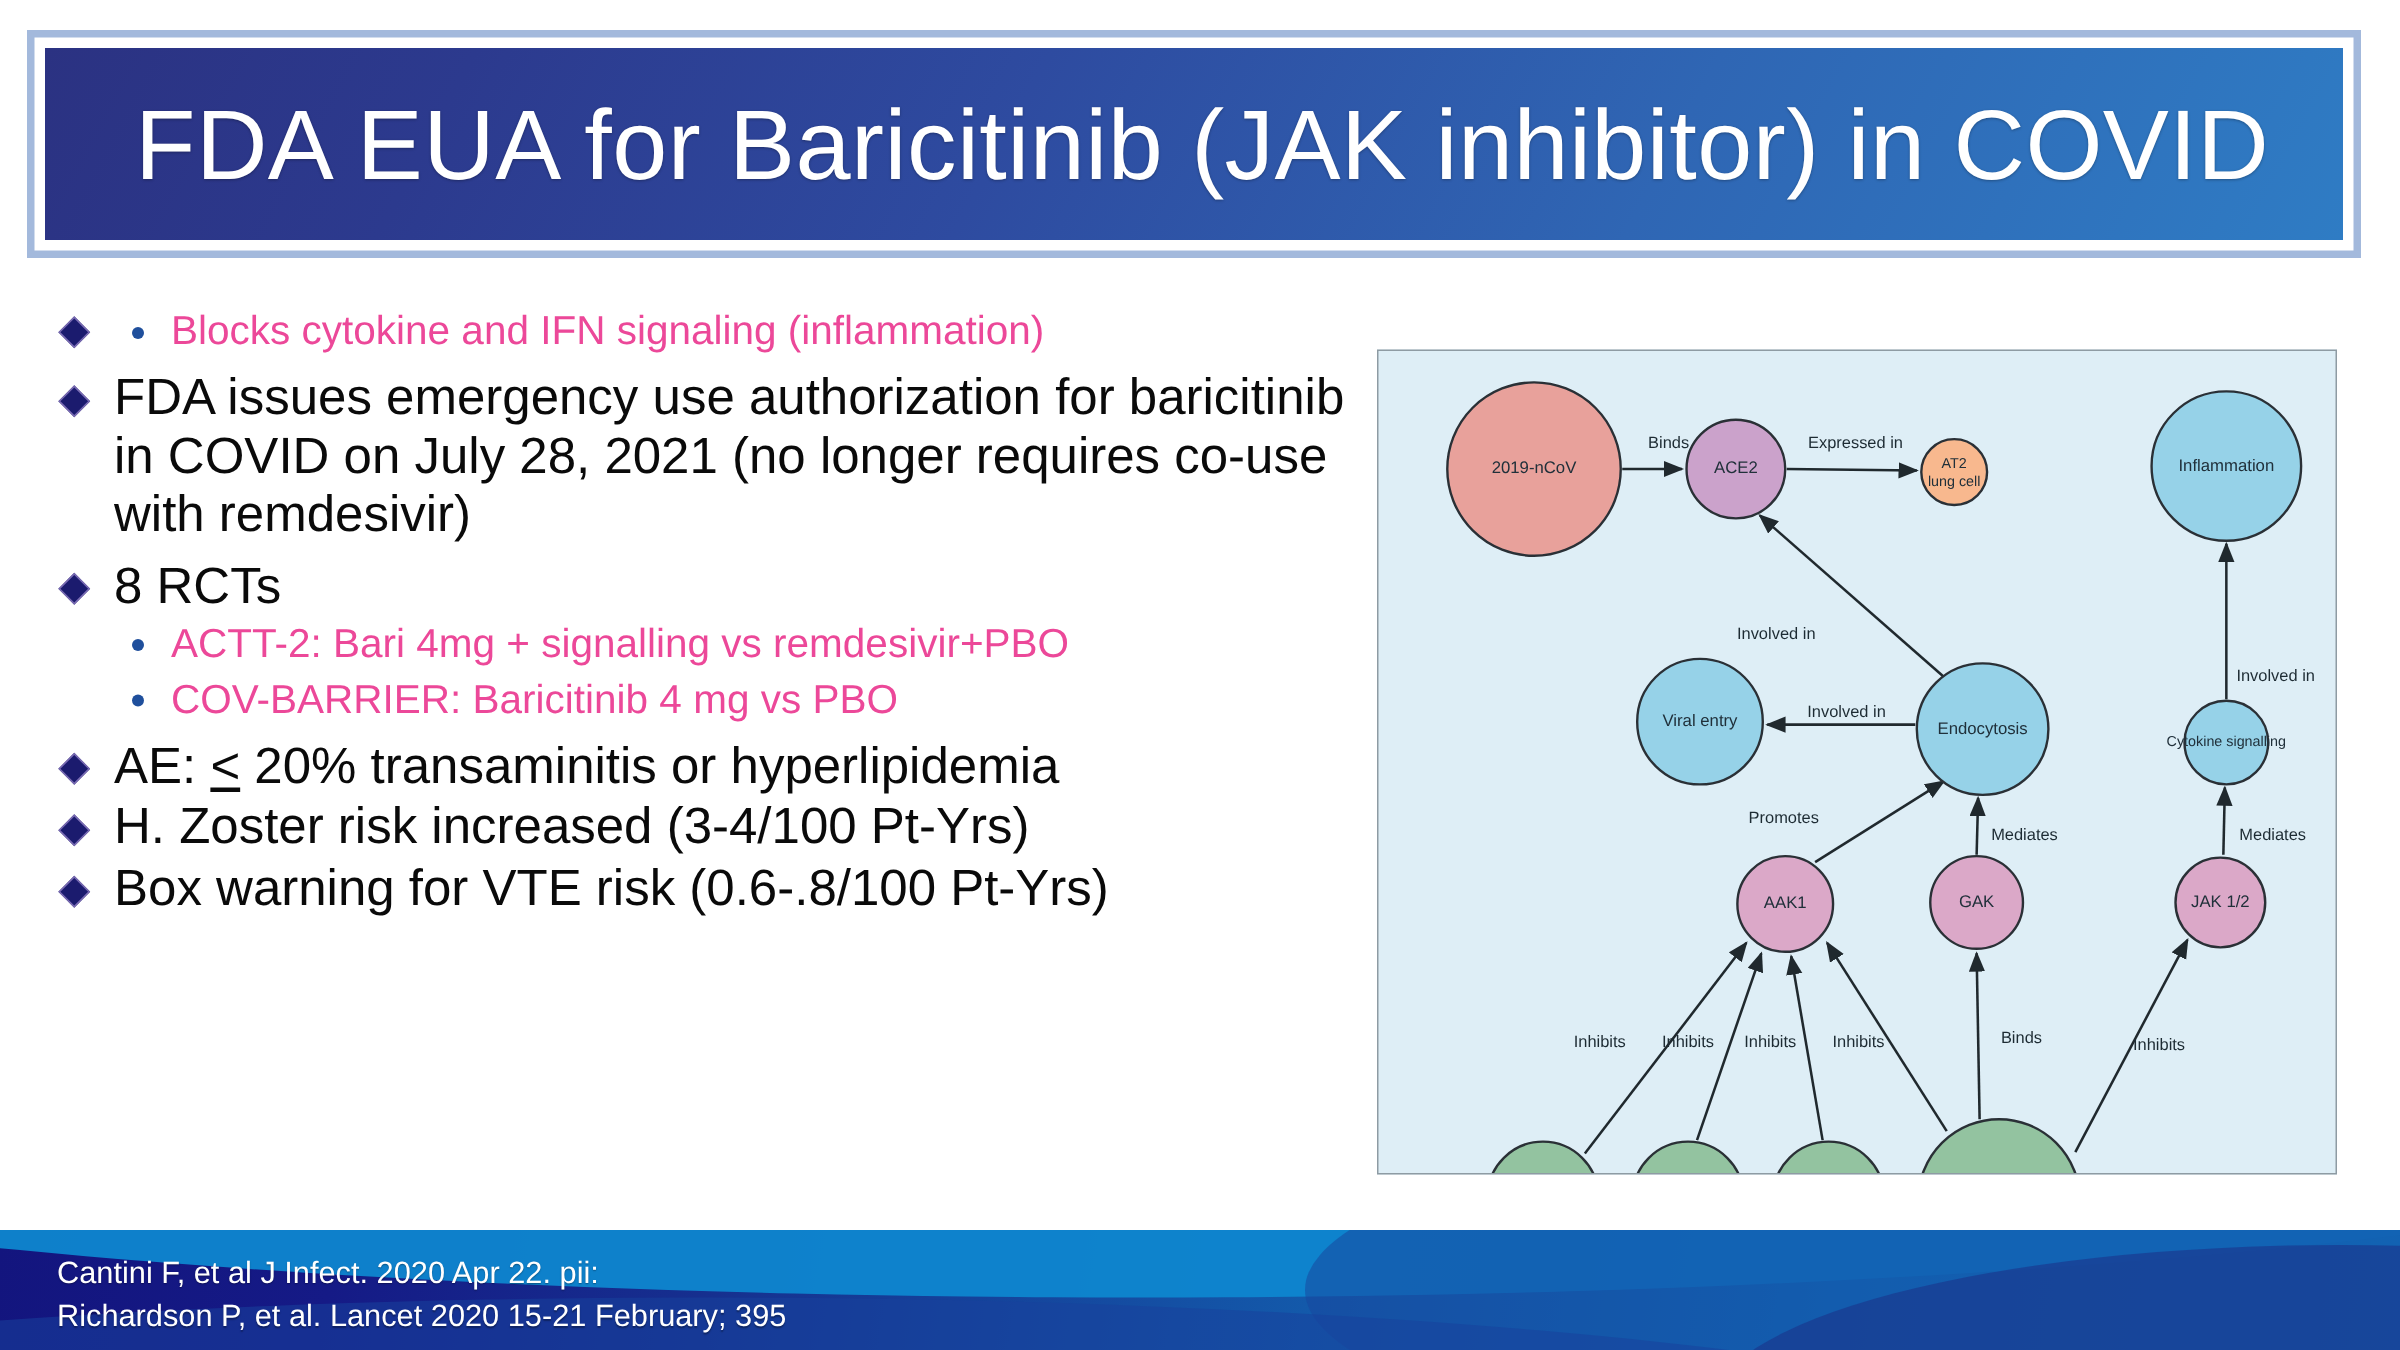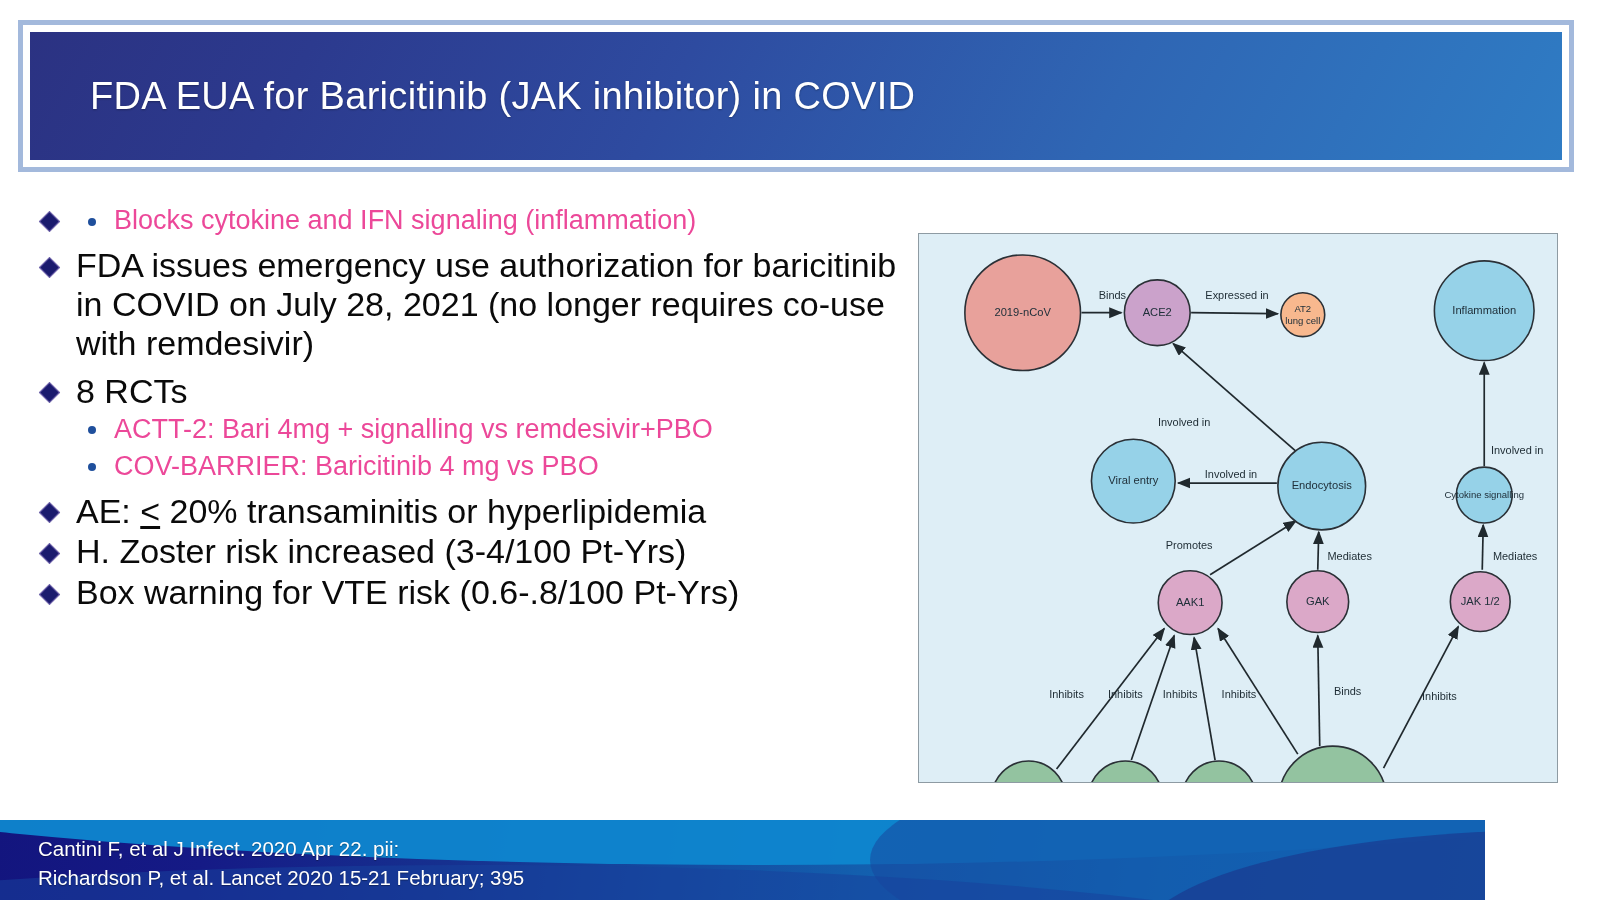--- a/index.html
+++ b/index.html
@@ -15,21 +15,21 @@
     position:absolute;left:18px;top:20px;width:1556px;height:152px;
     border:5px solid #a3b9dc;background:#ffffff;box-sizing:border-box;
     padding:7px;
   }
   .title-box{
     width:100%;height:100%;box-sizing:border-box;
     background:linear-gradient(118deg,#2b3282 0%,#2c3a8e 18%,#2e4ba0 42%,#2f66b4 70%,#2f7cc4 100%);
     display:flex;align-items:center;
   }
   .title-text{
-    color:#ffffff;font-size:38px;font-weight:400;letter-spacing:0.3px;
+    color:#ffffff;font-size:66px;font-weight:400;letter-spacing:0.3px;
     padding-left:60px;white-space:nowrap;
     text-shadow:0 1px 2px rgba(0,0,0,.30);
     font-family:"Liberation Sans",sans-serif;
   }
 
   
   .body-col{position:absolute;left:30px;top:202px;width:868px;}
   .b1{
     position:relative;padding-left:46px;margin:0 0 2px 0;
     font-size:30.5px;line-height:1.135;color:#0a0a0a;
@@ -66,21 +66,21 @@
   .nlabel.sm{font-size:9.6px;}
   .elabel{
     font-family:"Liberation Sans",sans-serif;font-size:11px;fill:#1d2b33;
     text-anchor:middle;dominant-baseline:middle;
   }
   .edge{stroke:#20292e;stroke-width:1.7;fill:none;}
   .node{stroke:#2a3036;stroke-width:1.6;}
 
   
   .footer{
-    position:absolute;left:0;bottom:0;width:1485px;height:80px;overflow:hidden;
+    position:absolute;left:0;bottom:0;width:1600px;height:80px;overflow:hidden;
     background:linear-gradient(100deg,#13157e 0%,#151a86 14%,#16308f 30%,#135fae 58%,#0e78c2 78%,#0c84cc 100%);
   }
   .footer svg{position:absolute;left:0;top:0;width:1600px;height:80px;}
   .foot-text{
     position:absolute;left:38px;top:14px;z-index:3;
     color:#ffffff;font-size:20.5px;line-height:1.42;
     font-family:"Liberation Sans",sans-serif;
     text-shadow:0 1px 1px rgba(0,0,0,.35);
   }
   .foot-text div{white-space:nowrap;}

